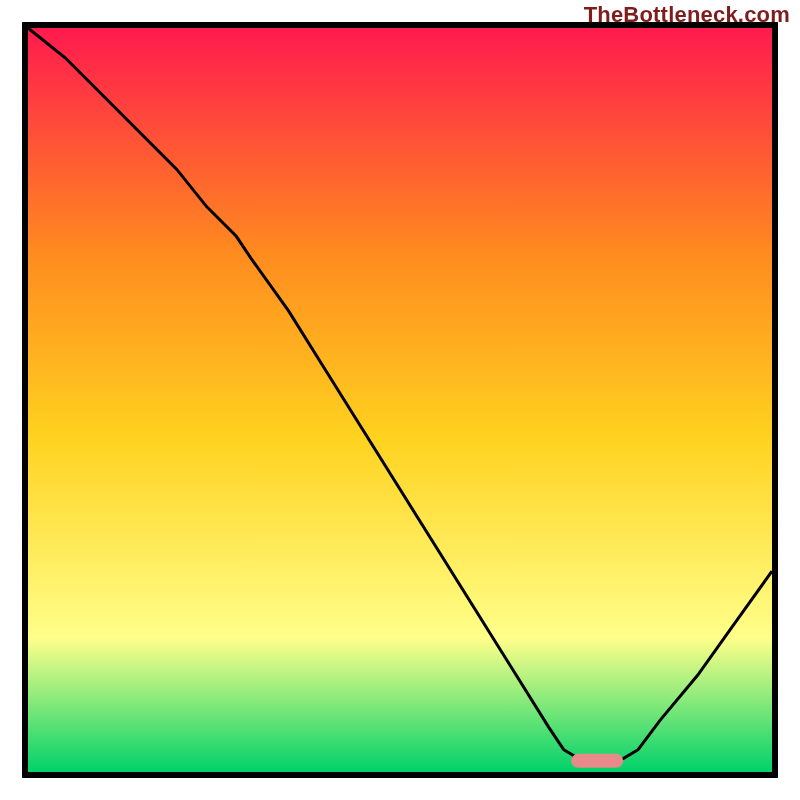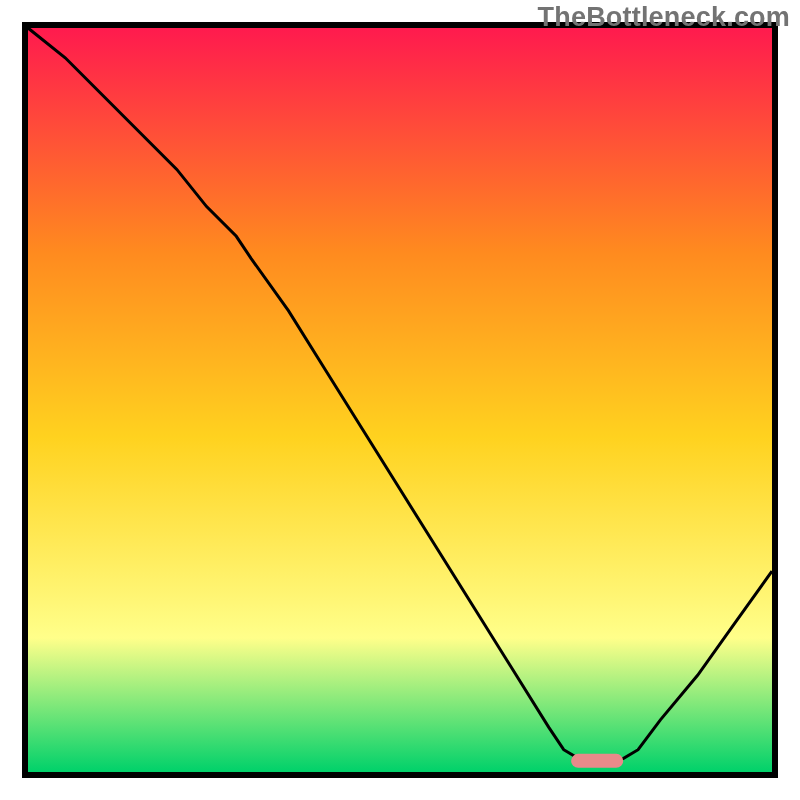--- a/index.html
+++ b/index.html
@@ -12,23 +12,23 @@
   }
   .container {
     position: relative;
     width: 800px;
     height: 800px;
   }
   .watermark {
     position: absolute;
     top: 2px;
     right: 10px;
-    font-size: 27px;
+    font-size: 22px;
     font-weight: 600;
-    color: #737373;
+    color: #7f1d1d;
     letter-spacing: 0.2px;
     z-index: 10;
   }
   svg {
     display: block;
   }
 </style>
 </head>
 <body>
 

